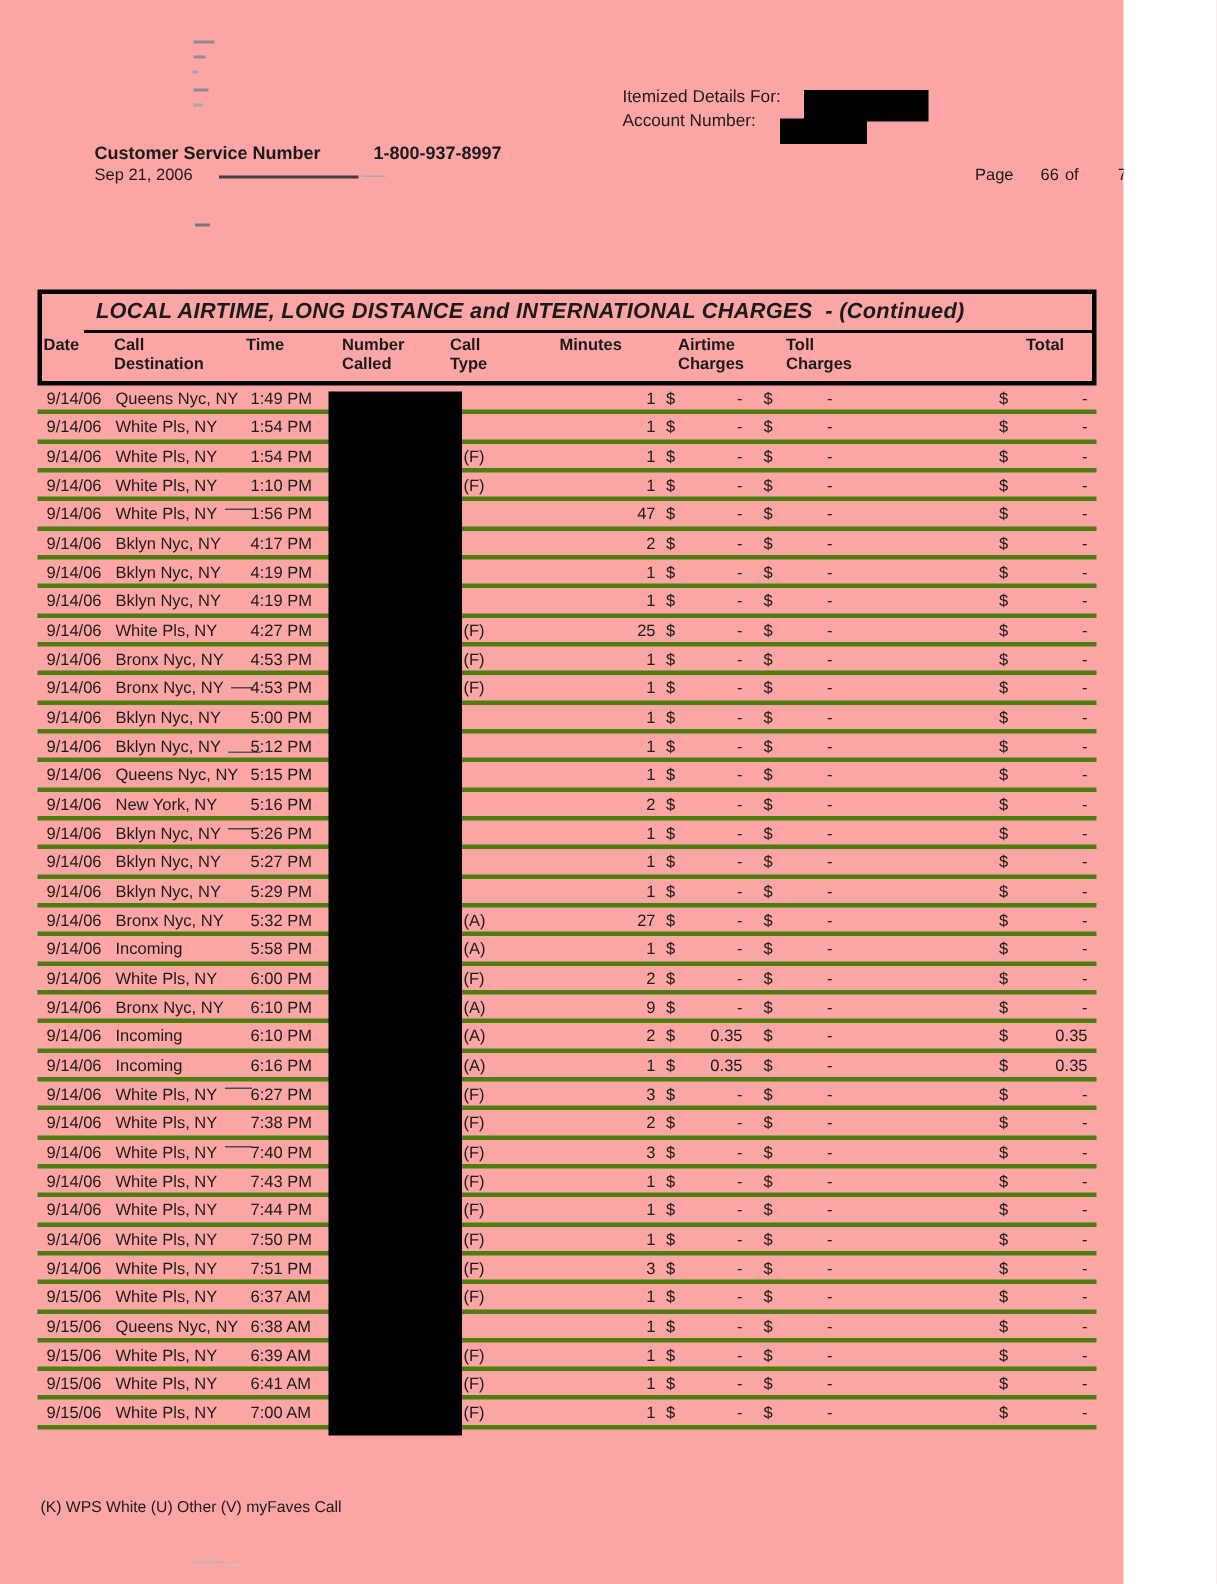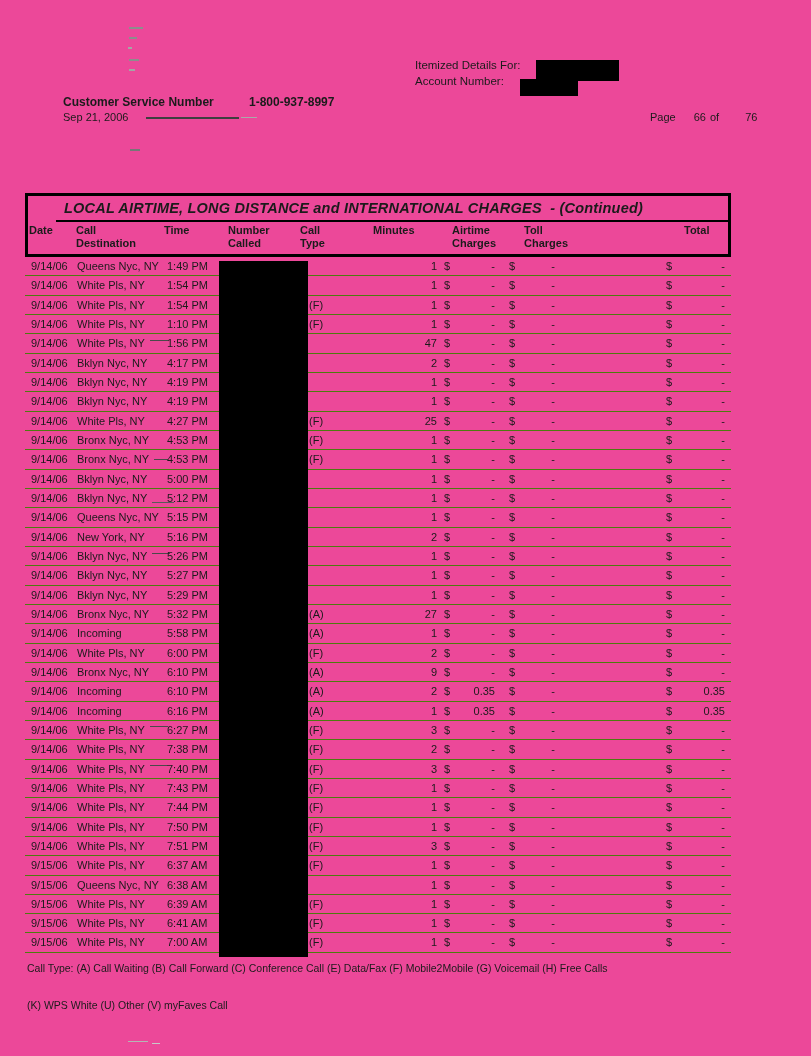--- a/index.html
+++ b/index.html
@@ -1,21 +1,21 @@
 <!DOCTYPE html>
 <html><head>
 <meta charset="utf-8">
 <style>
   * { box-sizing: border-box; }
   html,body { margin:0; padding:0; background:#ffffff; }
   .page {
     position: relative;
-    width: 811px;
+    width: 749px;
     height: 1056px;
-    background: #ec4899;
+    background: #fca5a5;
     font-family: "Liberation Sans", sans-serif;
     color: #1b1b1b;
     overflow: hidden;
   }
 
   
   .artifact { position:absolute; background:#8d8d8d; height:2px; }
   .af1 { left:129px; top:27px;  width:14px; }
   .af2 { left:129px; top:37px;  width:8px;  }
   .af3 { left:128px; top:47px;  width:4px;  background:#a5a5a5; }
@@ -60,21 +60,21 @@
   .th-3 { left:136px; }
   .th-4 { left:200px; }
   .th-5 { left:272px; }
   .th-6 { left:345px; }
   .th-7 { left:424px; }
   .th-8 { left:496px; }
   .th-9 { left:656px; }
 
   
   .tbody { position:absolute; left:25px; top:257px; width:706px; }
-  .trow { position:relative; height:19.33px; border-bottom:1px solid #4d7c0f; }
+  .trow { position:relative; height:19.33px; border-bottom:3px solid #4d7c0f; }
   .cd { position:absolute; top:3px; font-size:11px; line-height:13px; white-space:nowrap; }
   .c-date   { left:6px; }
   .c-dest   { left:52px; }
   .c-time   { left:142px; }
   .c-type   { left:284px; }
   .c-min    { left:330px; width:82px; text-align:right; }
   .c-air-d  { left:419px; }
   .c-air-v  { left:428px; width:42px; text-align:right; }
   .c-toll-d { left:484px; }
   .c-toll-v { left:494px; width:36px; text-align:right; }
@@ -634,16 +634,15 @@
       <span class="cd c-air-v">-</span>
       <span class="cd c-toll-d">$</span>
       <span class="cd c-toll-v">-</span>
       <span class="cd c-tot-d">$</span>
       <span class="cd c-tot-v">-</span>
     </div>
     </div>
 
   <div class="redact-col"></div>
 
-  <div class="foot foot1">Call Type: (A) Call Waiting (B) Call Forward (C) Conference Call (E) Data/Fax (F) Mobile2Mobile (G) Voicemail (H) Free Calls</div>
   <div class="foot foot2">(K) WPS White (U) Other (V) myFaves Call</div>
 
 </div>
 
 </body></html>

